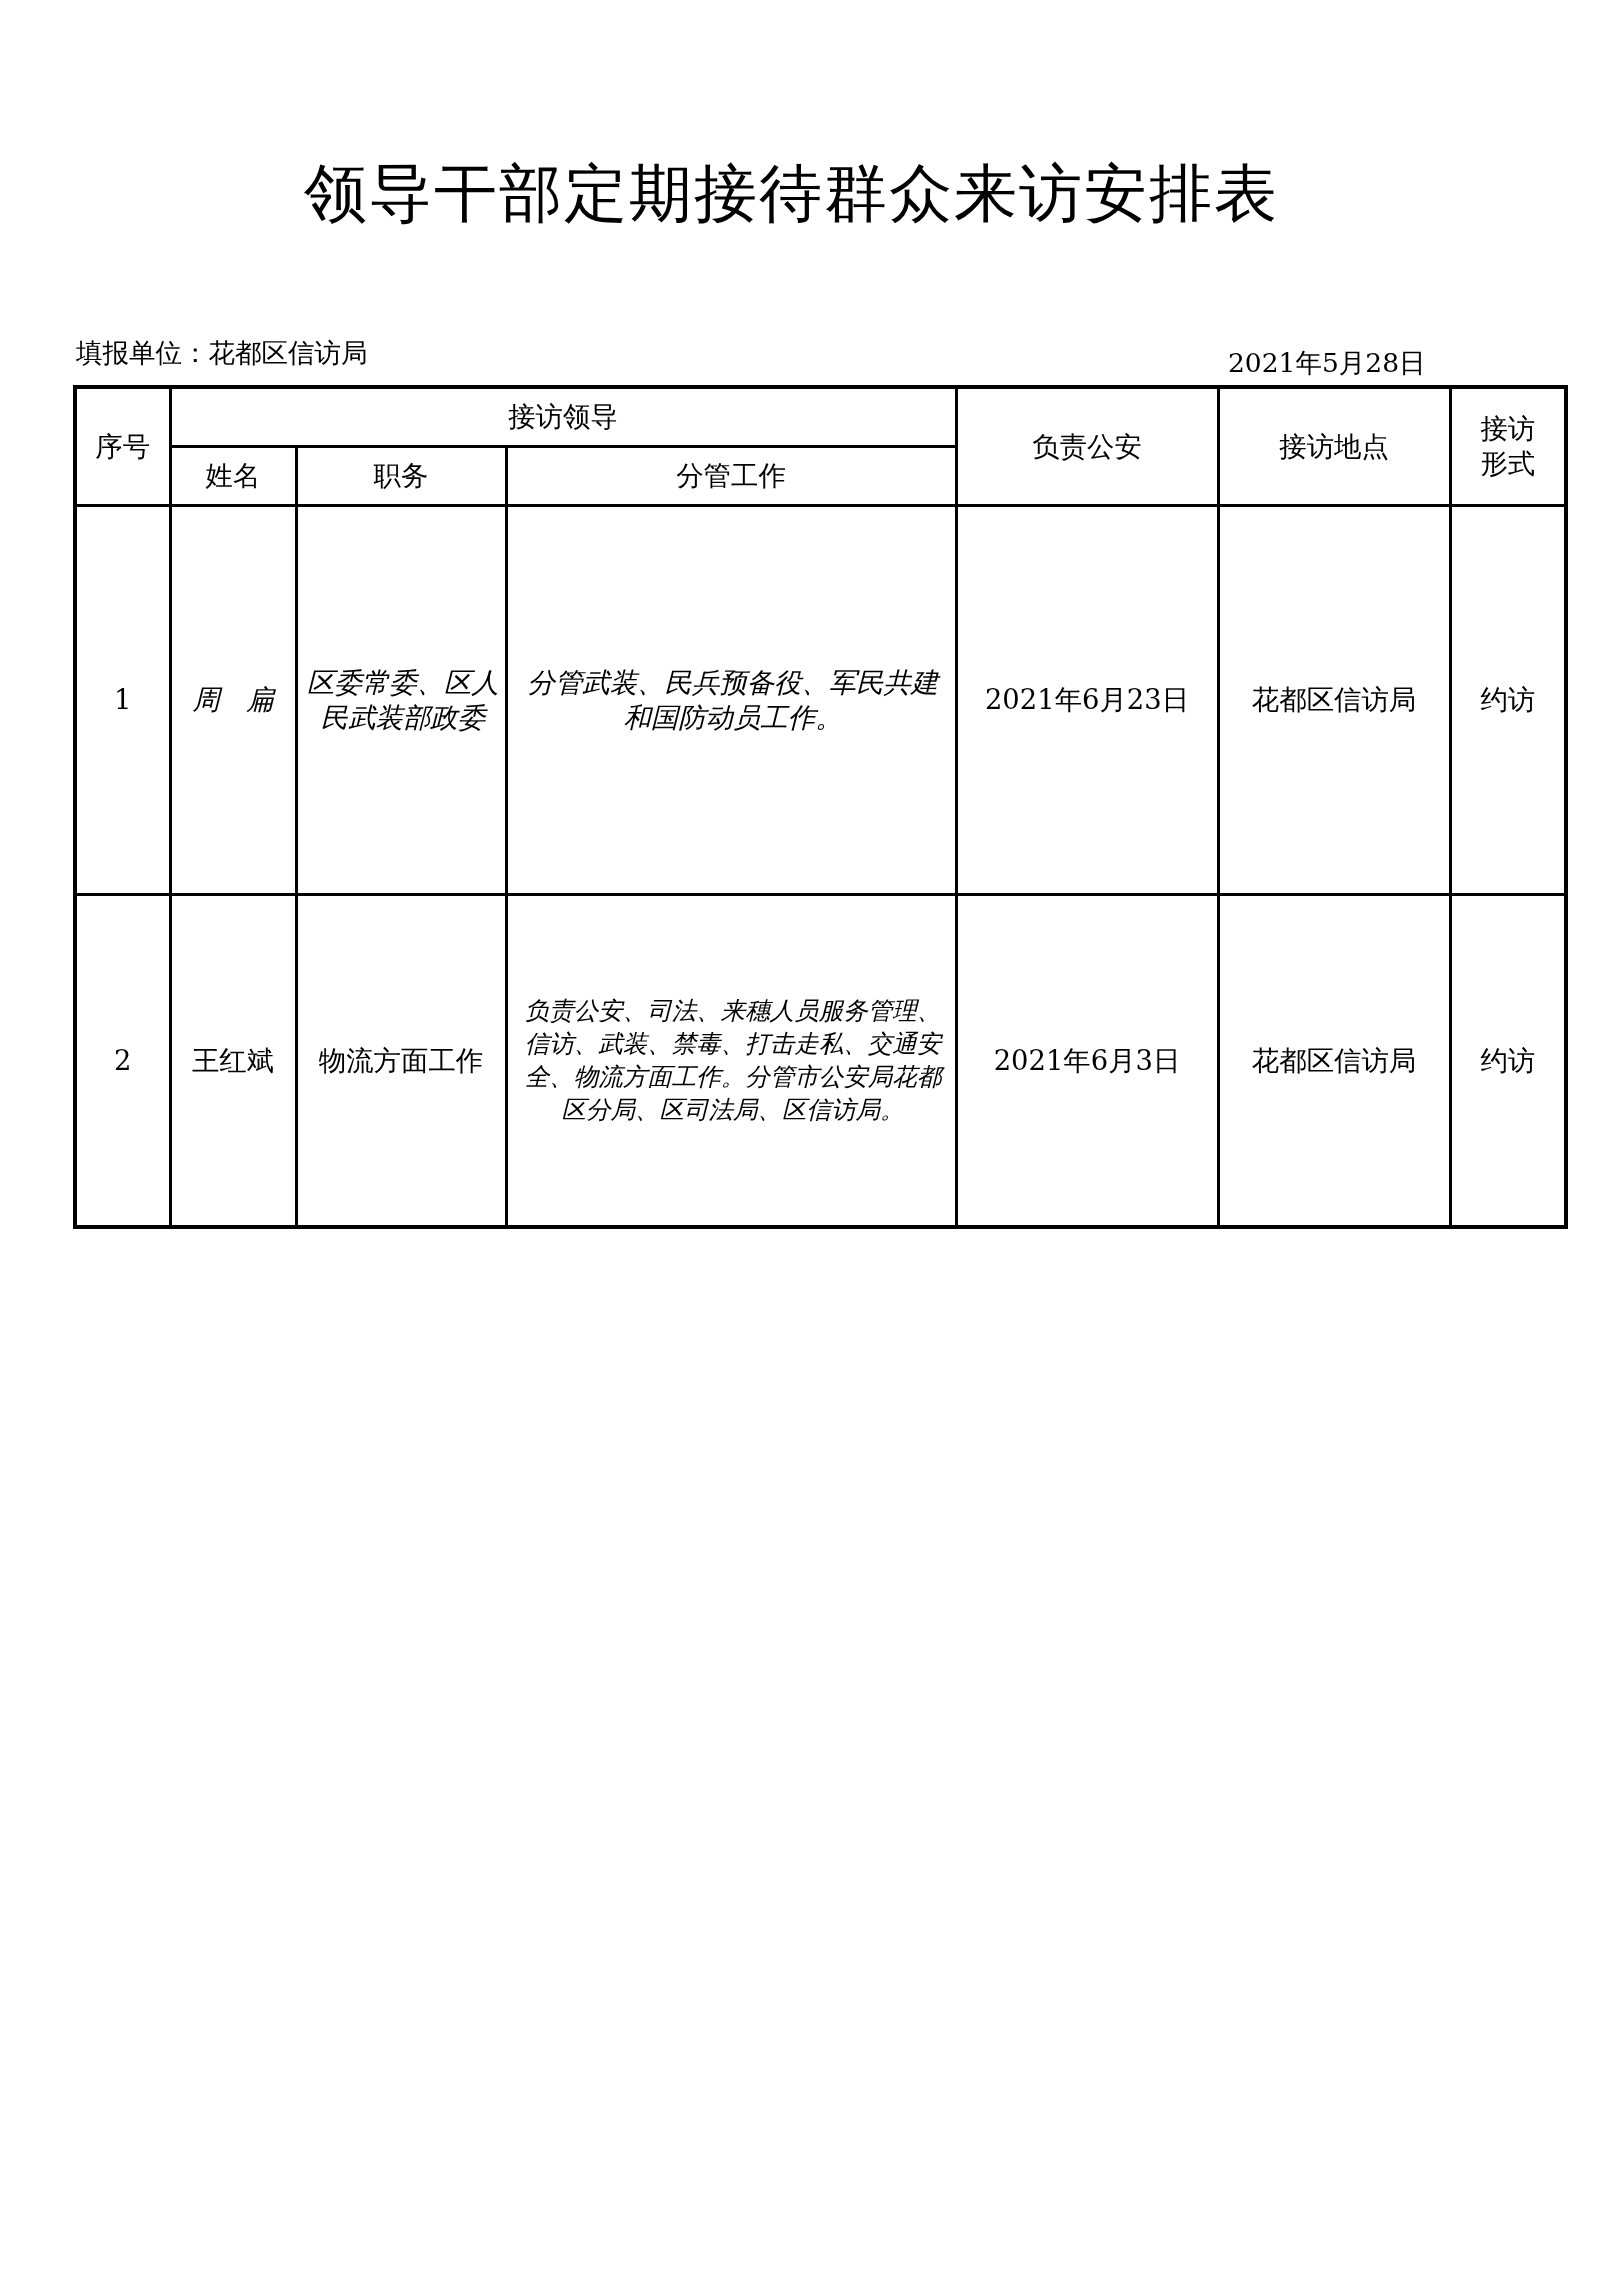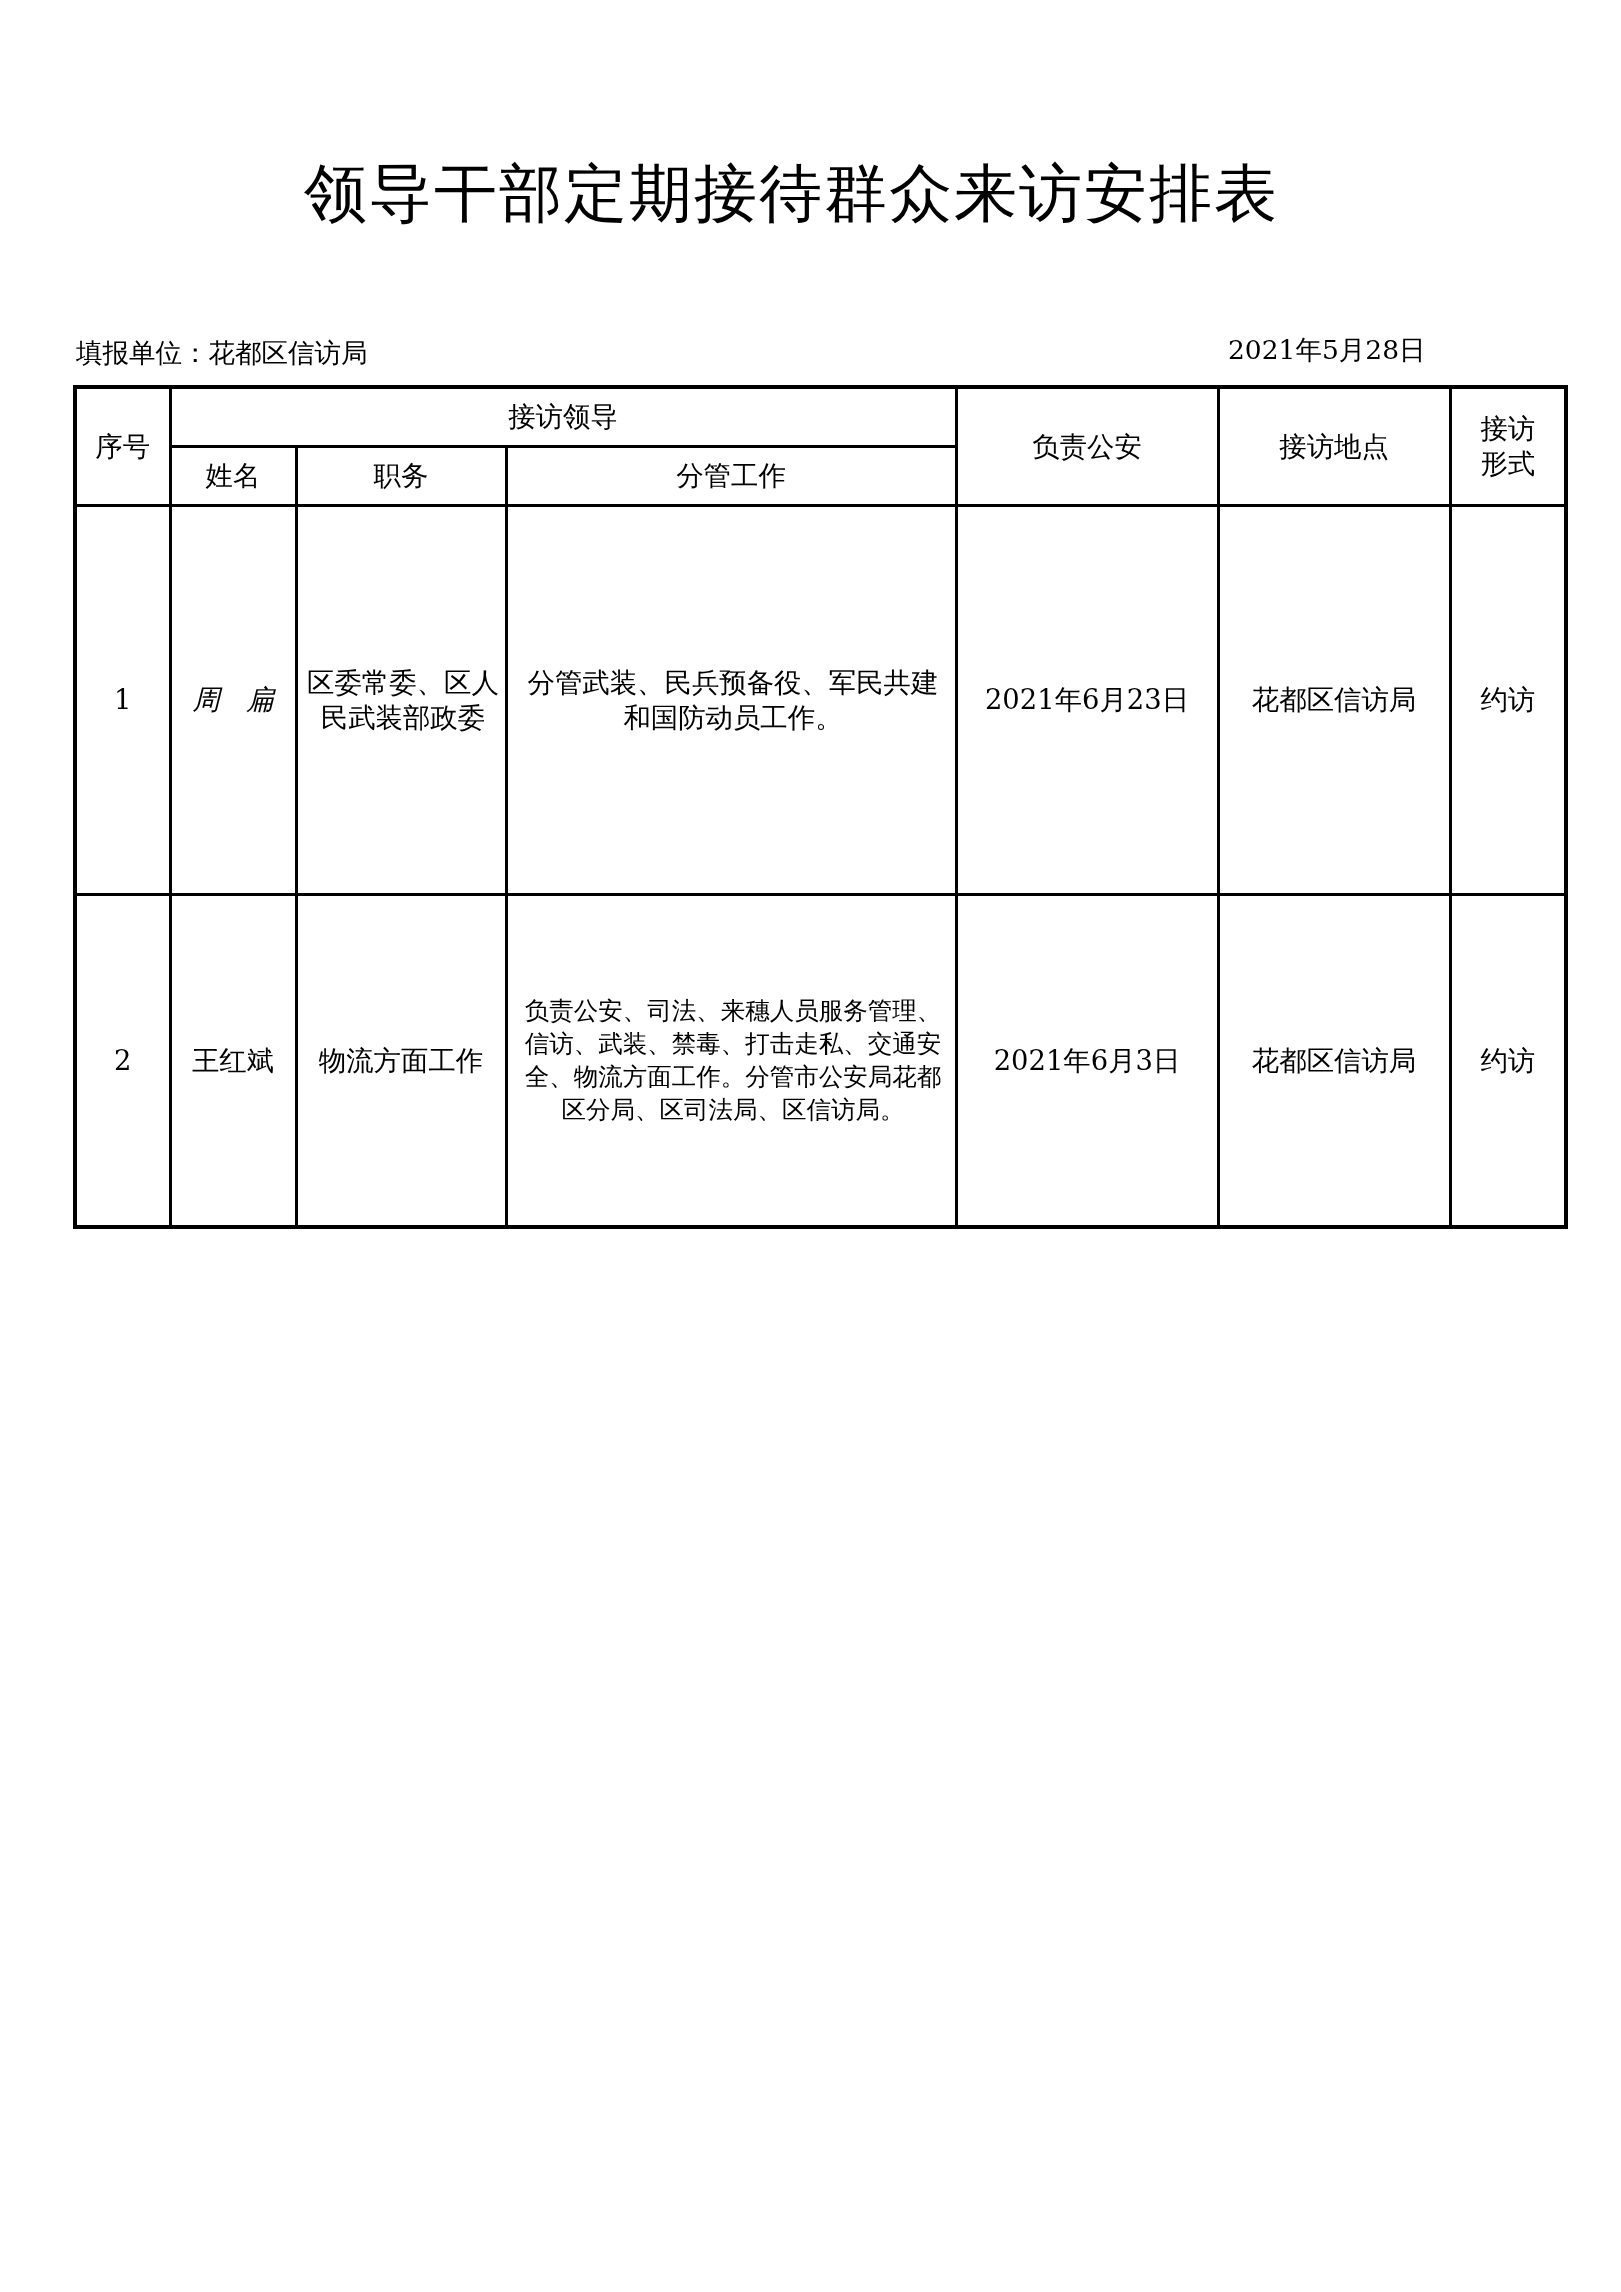--- a/index.html
+++ b/index.html
@@ -29,21 +29,21 @@
     .meta-unit {
       position: absolute;
       left: 76px;
       top: 335px;
       font-size: 26.5px;
       line-height: 35px;
     }
     .meta-date {
       position: absolute;
       left: 1228px;
-      top: 332px;
+      top: 345px;
       font-size: 26.5px;
       line-height: 35px;
     }
     table.schedule {
       position: absolute;
       left: 73px;
       top: 385px;
       width: 1491px;
       border-collapse: collapse;
       table-layout: fixed;
@@ -59,20 +59,21 @@
       line-height: 35px;
     }
     .h-top { height: 59px; }
     .h-sub { height: 59px; }
     .row1 td { height: 386px; }
     .row2 td { height: 329px; margin-left: 41px; }
     .cell-left {
       text-align: right;
       padding-left: 7.8px !important;
       padding-right: 3.9px !important;
+      font-style: italic;
     }
     .duty {
       font-size: 26.5px;
       line-height: 35px;
       word-break: break-all;
     }
     .duty.small {
       font-size: 24.5px;
       line-height: 33px;
     }

